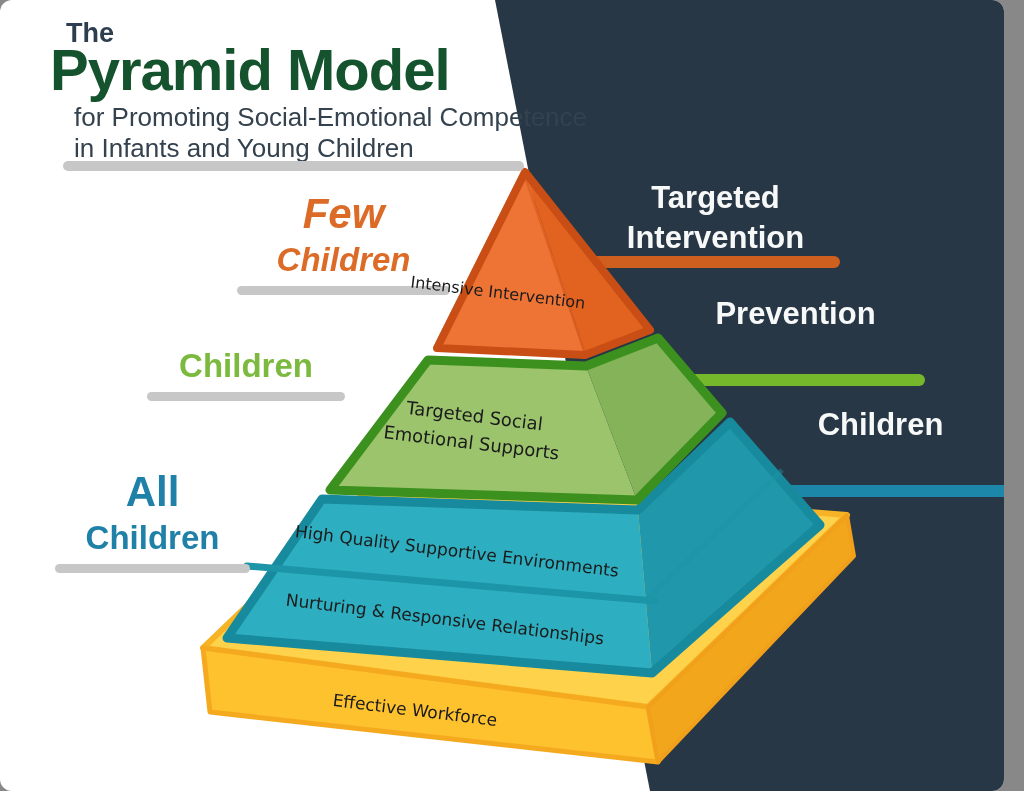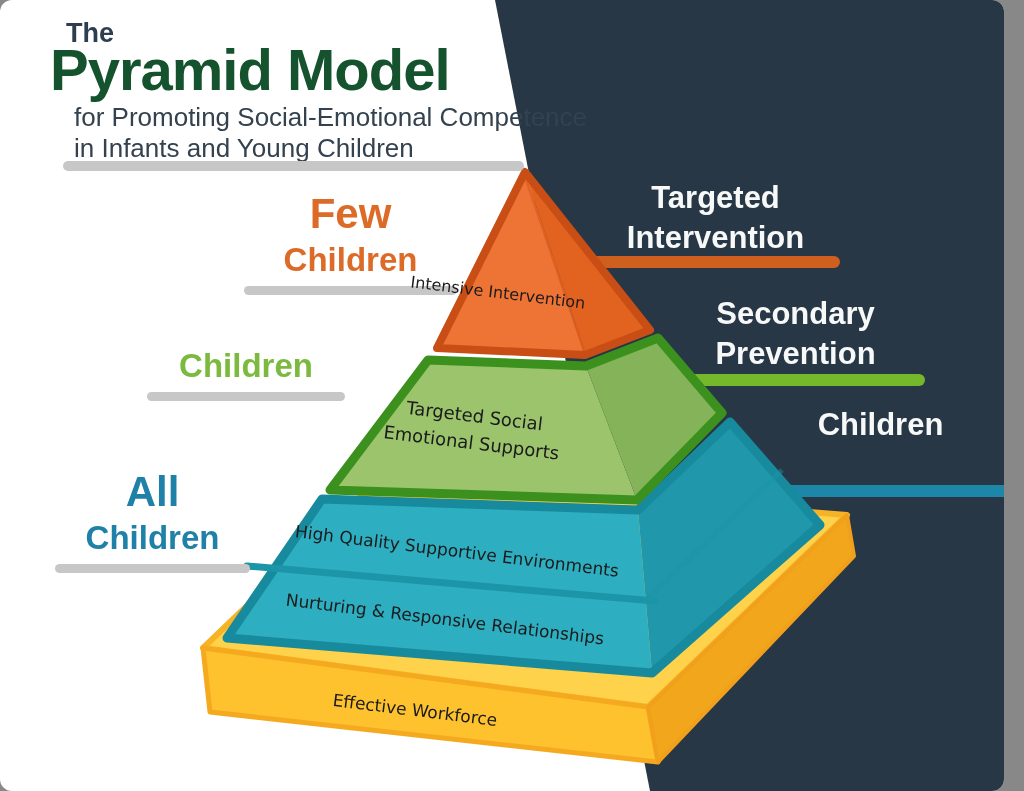--- a/index.html
+++ b/index.html
@@ -17,21 +17,21 @@
   .title-bar{left:63px;top:161px;width:461px;height:10px;background:#c7c7c7;border-radius:5px;}
 
   
   .side-group{text-align:center;}
   .lbl-big{font-size:42px;font-weight:800;line-height:48px;}
   .lbl-small{font-size:33px;font-weight:800;line-height:44px;text-align:center;}
   .gray-bar{height:9px;background:#c7c7c7;border-radius:5px;margin-top:4px;}
   .few-col{color:#dd6b28;}
   .some-col{color:#7bb93f;}
   .all-col{color:#1f81a8;}
-  .grp-few{left:244px;top:190px;width:213px;}
+  .grp-few{left:237px;top:190px;width:213px;font-style:italic;}
   .grp-some{left:147px;top:344px;width:198px;}
   .grp-all{left:55px;top:468px;width:195px;}
 
   
   .right-group{text-align:center;color:#f7f8f8;}
   .rlbl{font-size:31px;font-weight:800;line-height:40px;}
   .grp-tertiary{left:588px;top:178px;width:255px;}
   .grp-secondary{left:668px;top:294px;width:255px;}
   .grp-universal{left:753px;top:405px;width:255px;}
 
@@ -103,21 +103,20 @@
     <div class="lbl-small">Children</div>
     <div class="gray-bar"></div>
   </div>
 
   <div class="abs right-group grp-tertiary">
     <div class="rlbl">Targeted</div>
     <div class="rlbl">Intervention</div>
   </div>
 
   <div class="abs right-group grp-secondary">
-    <div class="rlbl">Secondary</div>
     <div class="rlbl">Prevention</div>
   </div>
 
   <div class="abs right-group grp-universal">
     <div class="rlbl">Children</div>
   </div>
 
   <div class="abs face-text ft-intensive">Intensive Intervention</div>
   <div class="abs face-text ft-targeted">Targeted Social Emotional Supports</div>
   <div class="abs face-text ft-env">High Quality Supportive Environments</div>

